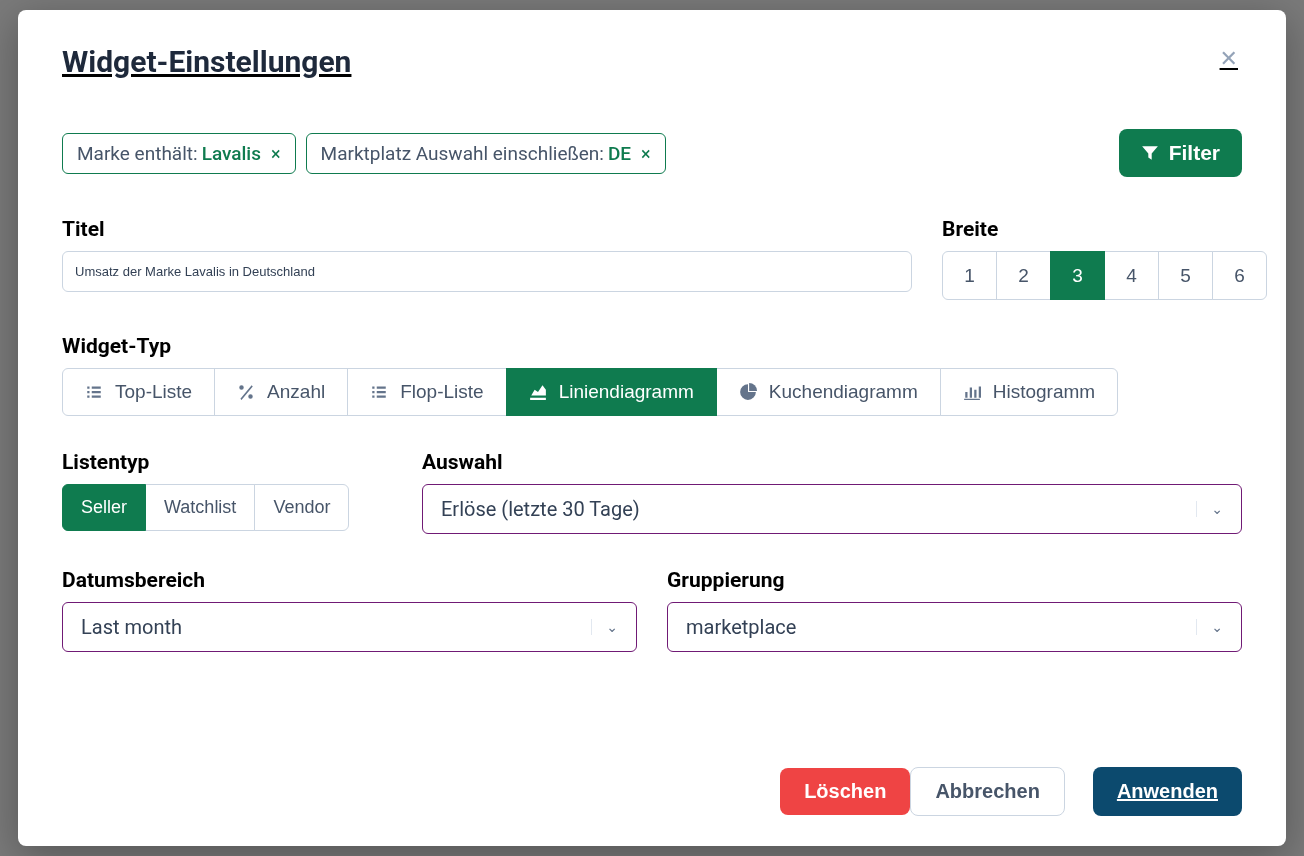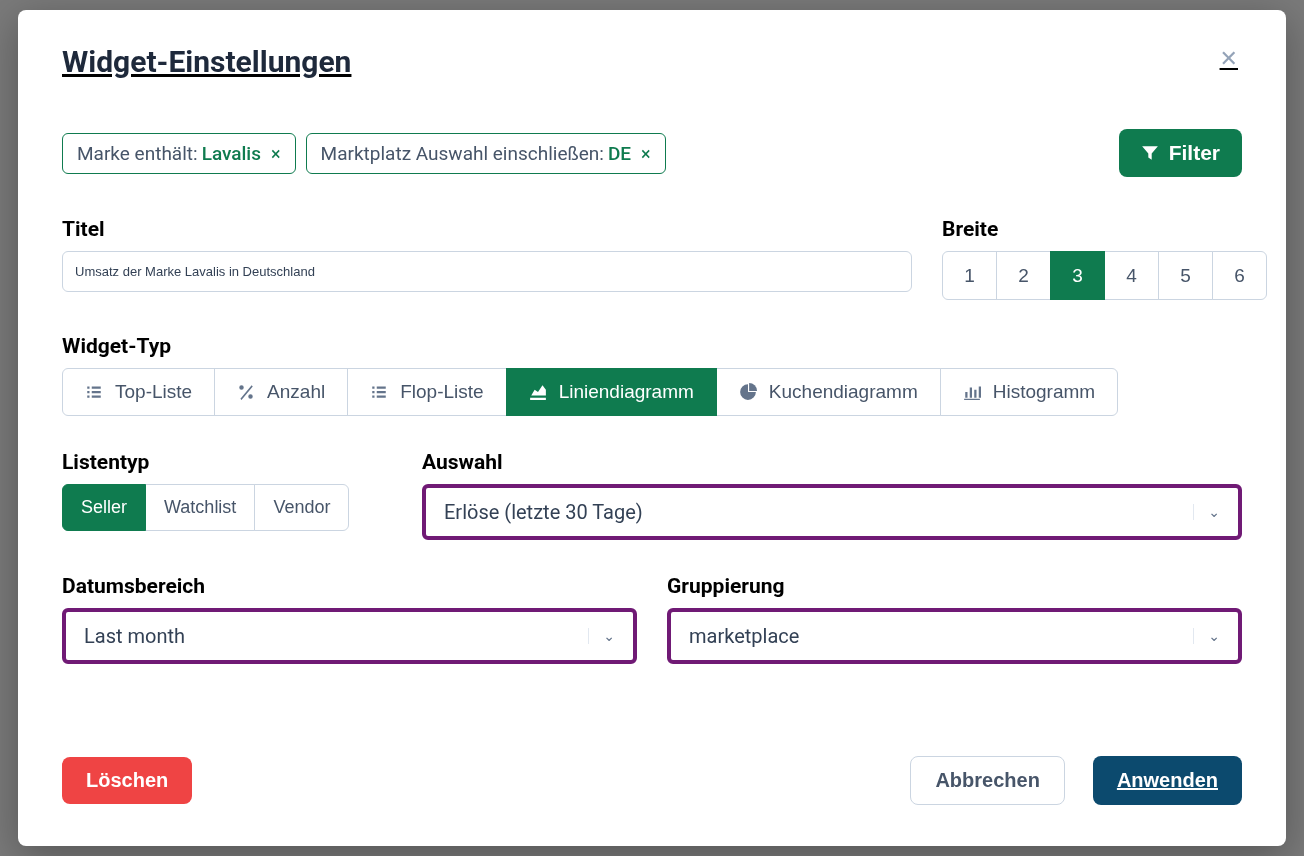--- a/index.html
+++ b/index.html
@@ -194,44 +194,45 @@
       border-color: #0f7b4f;
       position: relative;
       z-index: 1;
     }
     .select {
       position: relative;
       width: 100%;
     }
     .select-box {
       width: 100%;
-      border: 4px solid #701a75;
+      border: 1px solid #701a75;
       border-radius: 6px;
       padding: 12px 18px;
       font-size: 20px;
       color: #334155;
       background: #fff;
       text-align: left;
       cursor: pointer;
       display: flex;
       justify-content: space-between;
       align-items: center;
     }
     .select-box .chevron {
       color: #64748b;
       font-size: 14px;
       border-left: 1px solid #e2e8f0;
       padding-left: 14px;
       margin-left: 10px;
     }
     .modal-footer {
-      padding: 20px 44px 41px 44px;
-      display: flex;
-      justify-content: space-between;
-      align-items: center;
+      padding: 20px 44px 30px 44px;
+      display: flex;
+      justify-content: flex-end;
+      align-items: center;
+      margin-left: 16px;
     }
     .footer-right {
       display: flex;
       gap: 28px;
     }
     .btn {
       border-radius: 8px;
       padding: 12px 24px;
       font-size: 20px;
       font-weight: 600;

